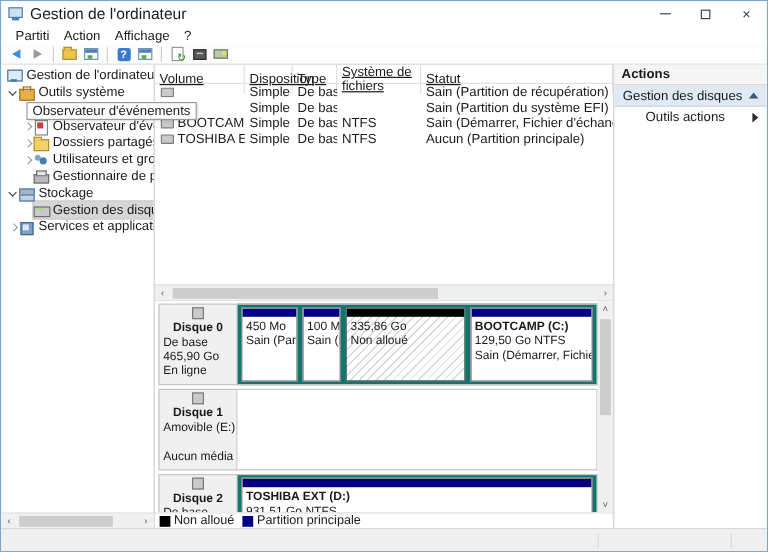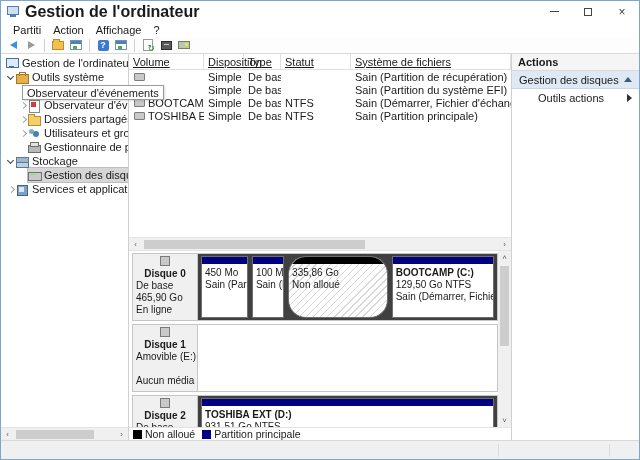--- a/index.html
+++ b/index.html
@@ -6,21 +6,21 @@
   html,body { background:#e8e8e8; }
   body { font-family:"Liberation Sans", sans-serif; }
   .window{ width:640px; height:460px; background:#ffffff; border:1px solid #7ba7cc;
            position:relative; overflow:hidden; font-size:11px; color:#1a1a1a; }
 
   
   .titlebar{ height:21px; display:flex; align-items:center; padding-left:6px; background:#ffffff; }
   .appicon{ width:13px; height:11px; position:relative; margin-right:5px; }
   .appicon .scr{ position:absolute; left:0; top:0; width:12px; height:9px; background:#cfe0f3; border:1px solid #4d7eb0; }
   .appicon .base{ position:absolute; left:3px; top:9px; width:6px; height:2px; background:#4d7eb0; }
-  .title-text{ font-size:16px;font-weight:bold; }
+  .title-text{ font-size:13px; }
   .wincontrols{ margin-left:auto; display:flex; height:100%; }
   .wbtn{ width:34px; height:100%; display:flex; align-items:center; justify-content:center; color:#444; }
   .glyph-min{ width:9px; height:1px; background:#444; display:inline-block; }
   .glyph-max{ width:8px; height:8px; border:1px solid #444; display:inline-block; }
   .glyph-close{ font-size:12px; line-height:1; }
 
   
   .menubar{ height:15px; display:flex; align-items:center; padding-left:6px; background:#ffffff; }
   .menu-item{ padding:0 6px; height:100%; display:flex; align-items:center; }
 
@@ -106,21 +106,21 @@
   .vcell.first{ display:flex; align-items:center; gap:3px; padding-left:5px; }
   .vicon{ width:11px; height:8px; flex:0 0 11px; background:#c9c9c9; border:1px solid #7d7d7d; border-radius:1px; }
 
   
   .diskwrap{ flex:1; display:flex; min-height:0; border-top:1px solid #e3e3e3; }
   .diskcol{ flex:1; overflow:hidden; min-width:0; padding:2px 0 0 3px; background:#fff; }
   .disk-row{ display:flex; height:68px; margin-bottom:3px; }
   .dlabel{ width:66px; flex:0 0 66px; background:#f0f0f0; border:1px solid #c6c6c6; padding:2px 3px; font-size:10px; line-height:12px; white-space:nowrap; overflow:hidden; }
   .dlabel .dname{ font-weight:bold; display:flex; align-items:center; gap:2px;flex-direction:column; }
   .dmini{ width:10px; height:6px; background:#c9c9c9; border:1px solid #7a7a7a; flex:0 0 10px; }
-  .dparts{ flex:1; display:flex; gap:4px; border-top:1px solid #c6c6c6; border-bottom:1px solid #c6c6c6; border-right:1px solid #c6c6c6; padding:2px 3px; background:#404040; min-width:0; }
+  .dparts{ flex:1; display:flex; gap:4px; border-top:1px solid #c6c6c6; border-bottom:1px solid #c6c6c6; border-right:1px solid #c6c6c6; padding:2px 3px; background:#0f766e; min-width:0; }
   .part{ border:1px solid #6e6e6e; background:#fff; display:flex; flex-direction:column; overflow:hidden; }
   .pbar{ height:7px; background:#000080; flex:0 0 7px; }
   .part.unalloc{ background:repeating-linear-gradient(135deg,#ffffff 0 4px,#d8d8d8 4px 5px); }
   .part.unalloc .pbar{ background:#000000; }
   .ptext{ padding:3px 3px 0 3px; font-size:10px; line-height:12px; white-space:nowrap; overflow:hidden; }
   .ptitle{ font-weight:bold; }
   .empty-media{ flex:1; border:1px solid #c6c6c6; border-left:none; background:#fff; }
 
   
   .vscroll{ width:13px; flex:0 0 13px; background:#f0f0f0; display:flex; flex-direction:column; align-items:center; }
@@ -274,22 +274,22 @@
       </div>
     </div>
 
     <div class="center">
 
       <div class="vol-table">
         <div class="vrow vhead">
           <span class="hcell">Volume</span>
           <span class="hcell">Disposition</span>
           <span class="hcell">Type</span>
+          <span class="hcell">Système de fichiers</span>
           <span class="hcell">Statut</span>
-          <span class="hcell">Système de fichiers</span>
         </div>
         <div class="vrow">
           <span class="vcell first">
               <span class="vicon"></span>
               <span></span>
             </span>
           <span class="vcell">Simple</span>
           <span class="vcell">De base</span>
           <span class="vcell"></span>
           <span class="vcell">Sain (Partition de récupération)</span>
@@ -315,21 +315,21 @@
           <span class="vcell">Sain (Démarrer, Fichier d'échange, Vidage su</span>
         </div>
         <div class="vrow">
           <span class="vcell first">
               <span class="vicon"></span>
               <span>TOSHIBA EXT (D:)</span>
             </span>
           <span class="vcell">Simple</span>
           <span class="vcell">De base</span>
           <span class="vcell">NTFS</span>
-          <span class="vcell">Sain (Partition principale)</span>
+          <span class="vcell">Aucun (Partition principale)</span>
         </div>
       </div>
 
       <div class="hscroll" style="border-top:1px solid #e3e3e3;">
         <span class="sb-btn">‹</span>
         <span class="sb-track">
             <span class="sb-thumb" style="left:2px;width:62%;"></span>
           </span>
         <span class="sb-btn">›</span>
       </div>
@@ -355,21 +355,21 @@
                     <div>Sain (Partiti</div>
                   </div>
               </div>
               <div class="part" style="width:11%;">
                 <div class="pbar"></div>
                 <div class="ptext">
                     <div>100 Mo</div>
                     <div>Sain (Pa</div>
                   </div>
               </div>
-              <div class="part unalloc" style="width:34%;border-radius:18px;">
+              <div class="part unalloc" style="width:34%;">
                 <div class="pbar"></div>
                 <div class="ptext">
                     <div>335,86 Go</div>
                     <div>Non alloué</div>
                   </div>
               </div>
               <div class="part" style="flex:1;">
                 <div class="pbar"></div>
                 <div class="ptext">
                     <div class="ptitle">BOOTCAMP (C:)</div>

